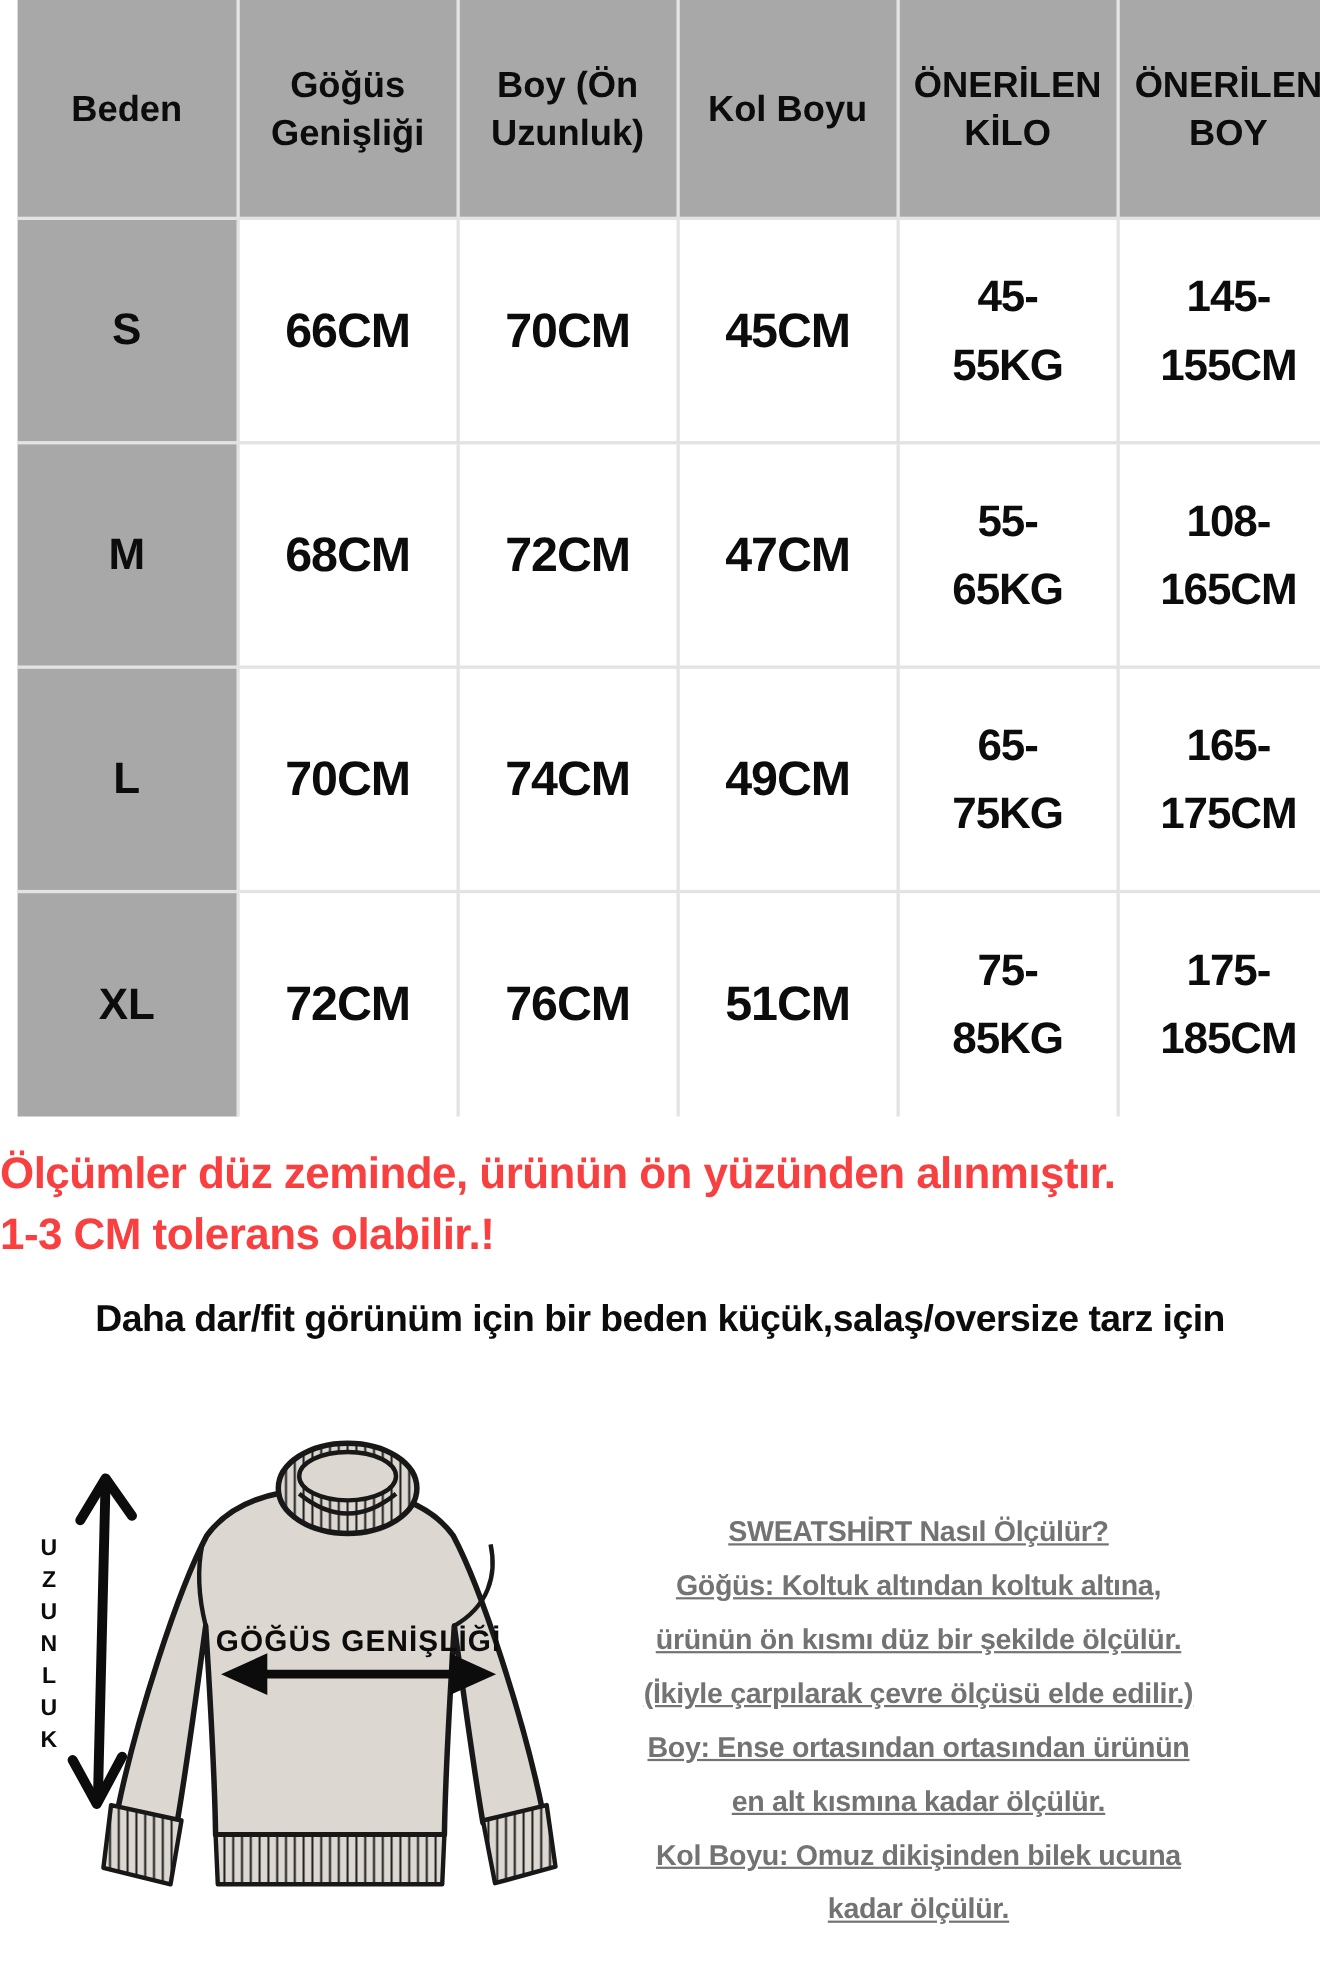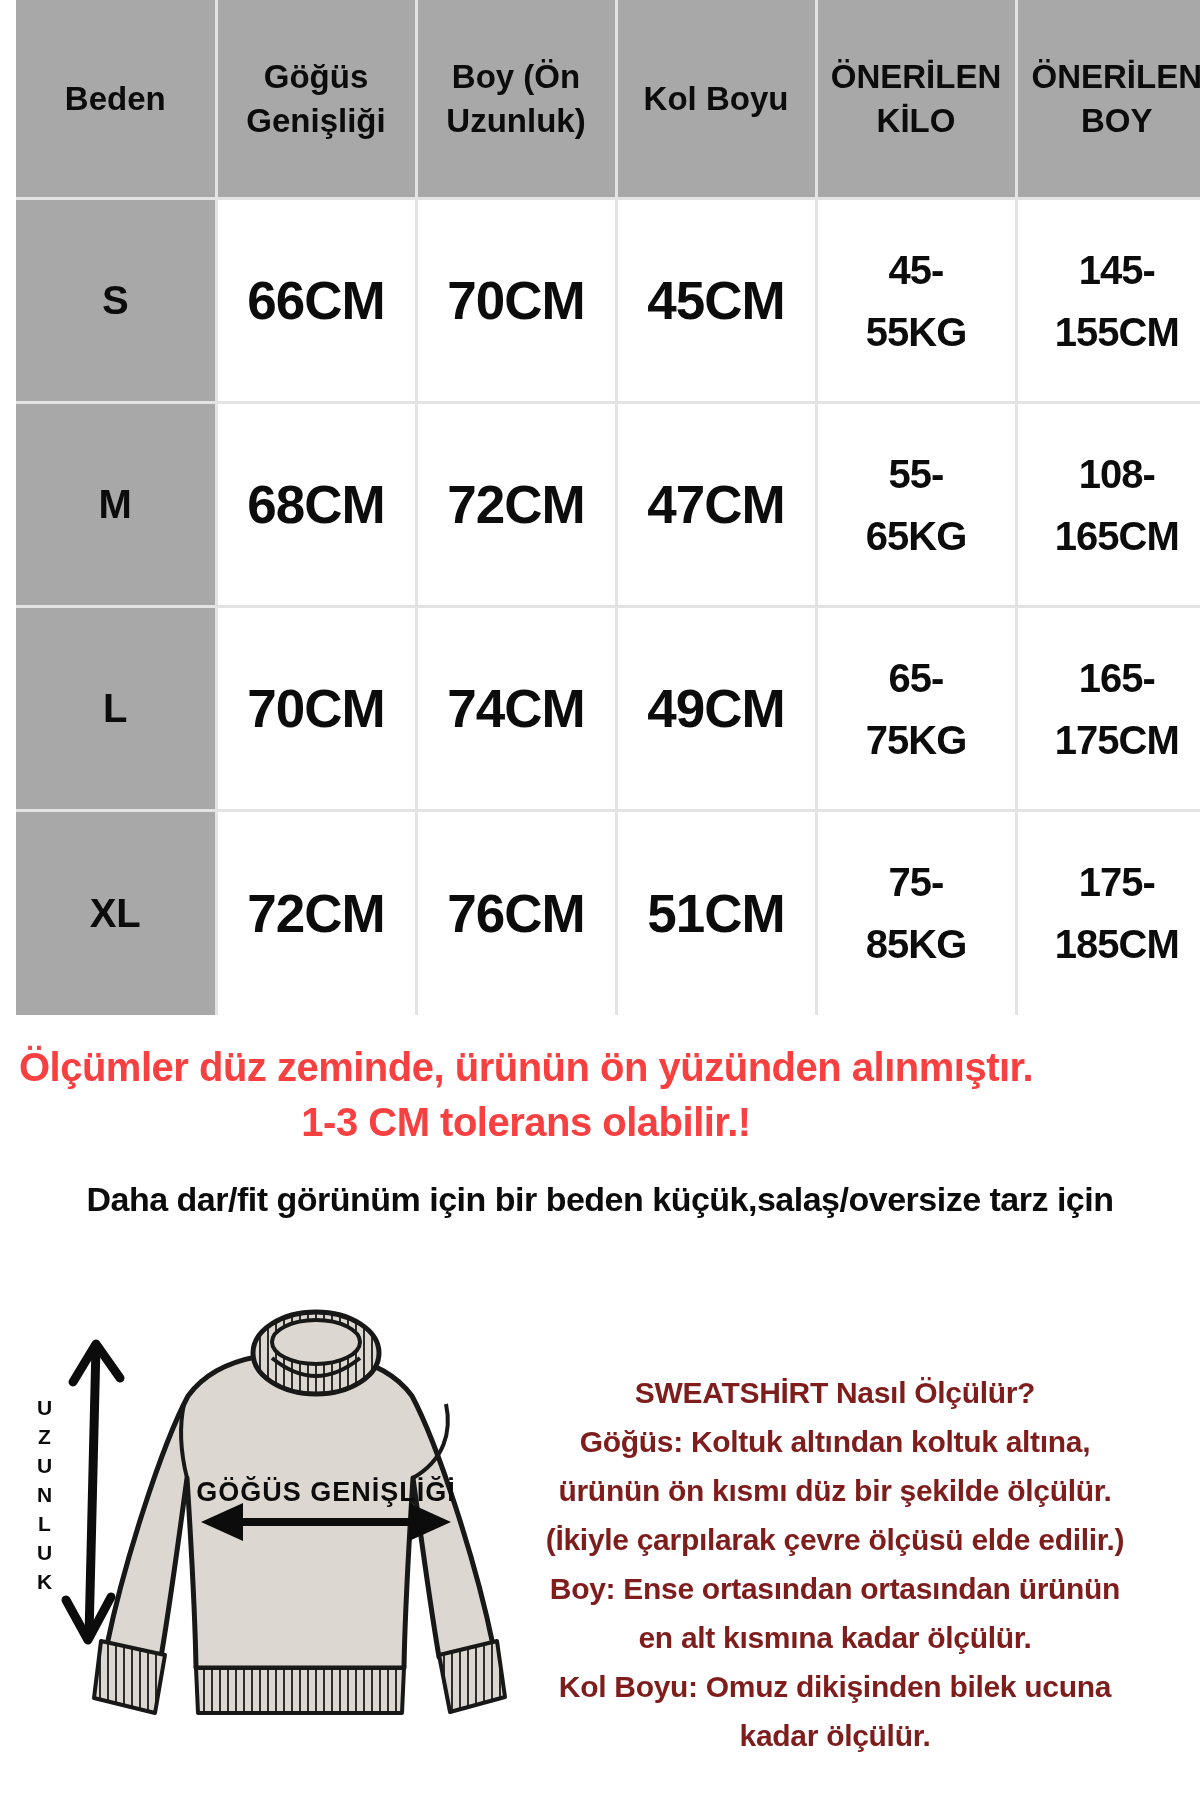--- a/index.html
+++ b/index.html
@@ -12,37 +12,37 @@
       border:3px solid #e3e3e3;text-align:center;vertical-align:middle;
       padding:0;white-space:pre-line;}
   .size-table tr>*:first-child{border-left:none;}
   .size-table tr>*:last-child{border-right:none;}
   .size-table thead tr>*{border-top:none;}
   .size-table tbody tr:last-child>*{border-bottom:none;}
   .size-table thead th{background:#a8a8a8;height:197px;
       font-size:33px;font-weight:700;line-height:1.32;}
   .size-table tbody tr{height:204px;}
   .size-table tbody th.size-cell{background:#a8a8a8;font-size:40px;font-weight:700;}
-  .size-table tbody td{background:#ffffff;font-size:53px;font-weight:700;letter-spacing:-1px;}
+  .size-table tbody td{background:#ffffff;font-size:44px;font-weight:700;letter-spacing:-1px;}
   .size-table tbody td.two-line{font-size:40px;line-height:1.55;}
 
   
-  .note-red{position:absolute;top:1040px;left:0;width:1052px;text-align:center;
+  .note-red{position:absolute;top:1040px;left:0;width:1052px;
       color:#f84040;font-size:40px;font-weight:700;line-height:55px;letter-spacing:-0.5px;}
   .note-black{position:absolute;top:1176px;left:0;width:1200px;text-align:center;
       color:#0c0c0c;font-size:34px;font-weight:700;line-height:46px;letter-spacing:-0.5px;}
 
   
   .diagram-svg{position:absolute;left:0;top:1300px;width:560px;height:440px;}
   .uzunluk{position:absolute;left:32px;top:1396px;
       writing-mode:vertical-rl;text-orientation:upright;
       font-size:21px;font-weight:700;letter-spacing:6px;color:#0c0c0c;}
   .chest-label{font-family:"Liberation Sans",sans-serif;}
   .howto{position:absolute;top:1368px;left:470px;width:730px;text-align:center;
-      color:#7f1d1d;font-size:30px;font-weight:700;line-height:49px;letter-spacing:-0.3px;}
+      color:#737373;font-size:26px;font-weight:700;line-height:49px;letter-spacing:-0.3px;text-decoration:underline;}
 </style>
 </head>
 <body>
 
 <div class="page">
 
   <table class="size-table">
     <colgroup>
       <col style="width:200px">
         <col style="width:200px">

